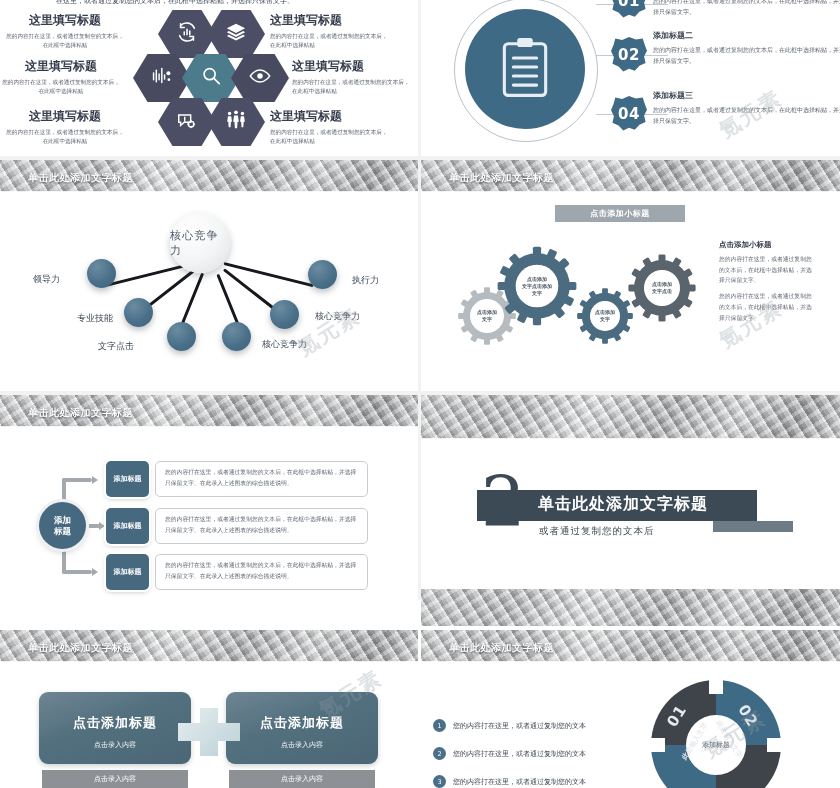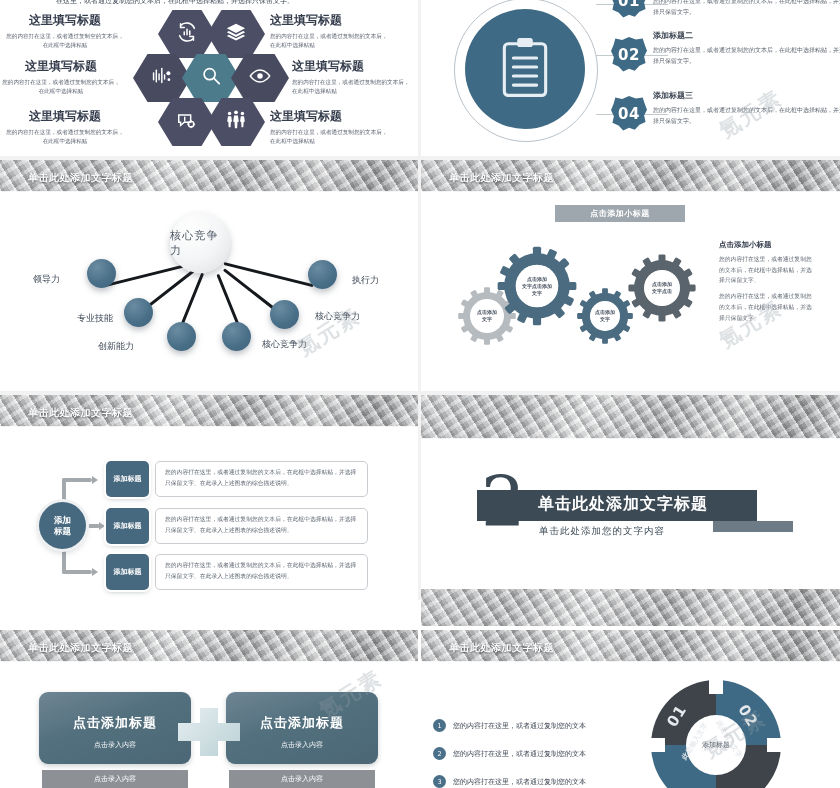--- a/index.html
+++ b/index.html
@@ -327,21 +327,21 @@
     <div class="mm-node" style="left:124px;top:138px;"></div>
     <div class="mm-node" style="left:167px;top:162px;"></div>
     <div class="mm-node" style="left:222px;top:162px;"></div>
     <div class="mm-node" style="left:270px;top:140px;"></div>
     <div class="mm-node" style="left:308px;top:100px;"></div>
 
     <div class="mm-lab" style="left:33px;top:113px;">领导力</div>
     <div class="mm-lab" style="left:352px;top:114px;">执行力</div>
     <div class="mm-lab" style="left:58px;top:152px;margin-left:19px;">专业技能</div>
     <div class="mm-lab" style="left:315px;top:150px;">核心竞争力</div>
-    <div class="mm-lab" style="left:98px;top:180px;">创新能力</div>
+    <div class="mm-lab" style="left:98px;top:180px;">文字点击</div>
     <div class="mm-lab" style="left:262px;top:178px;">核心竞争力</div>
   </div>
 
   <div class="slide w" id="s4">
     <div class="bandwrap" style="height:32px;">
       <div class="band"></div>
         <div class="band-rule"></div>
     </div>
     <div class="band-title" style="left:28px;top:11px;font-size:10px;">单击此处添加文字标题</div>
 
@@ -485,21 +485,21 @@
         <div class="band-rule"></div>
     </div>
     <div class="bandwrap" style="height:37px;top:194px;">
       <div class="band"></div>
     </div>
 
     <div class="d-bar"></div>
     <div class="d-bar2"></div>
     <div class="d-num">2</div>
     <div class="d-title">单击此处添加文字标题</div>
-    <div class="d-sub">单击此处添加您的文字内容</div>
+    <div class="d-sub">或者通过复制您的文本后</div>
   </div>
 
   <div class="slide w" id="s7">
     <div class="bandwrap" style="height:32px;">
       <div class="band"></div>
         <div class="band-rule"></div>
     </div>
     <div class="band-title" style="left:28px;top:11px;font-size:10px;">单击此处添加文字标题</div>
 
     <div class="p-box" style="left:39px;">

